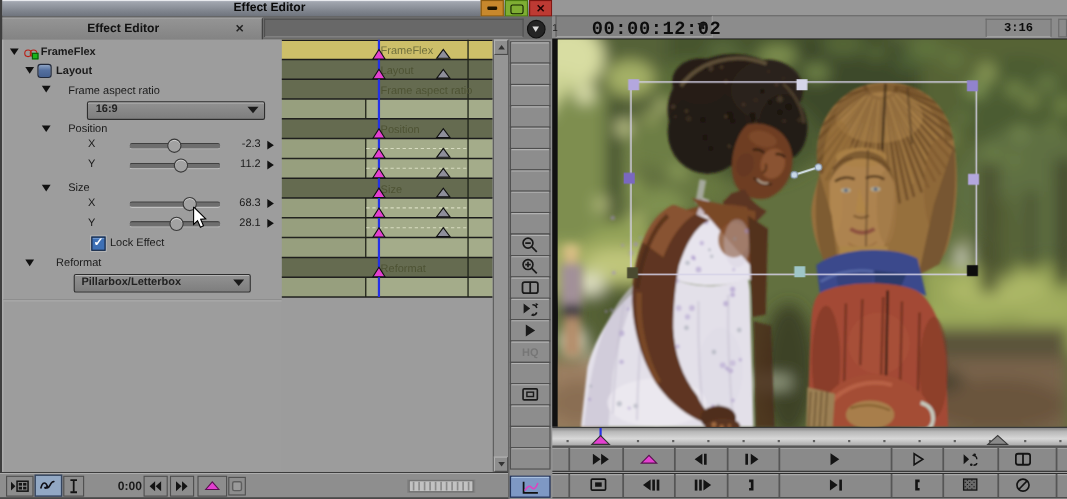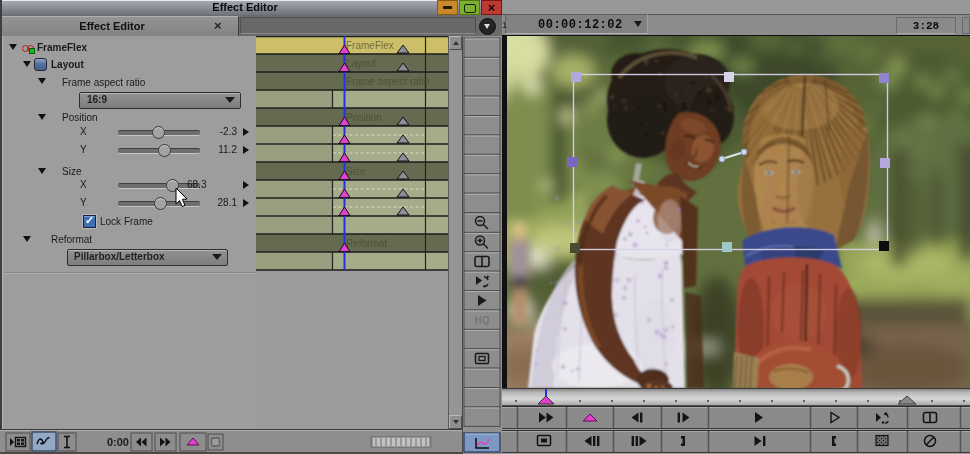--- a/index.html
+++ b/index.html
@@ -71,40 +71,40 @@
 
     <div class="abs t10" style="left:80px;top:144px;">Y</div>
     <div class="abs" style="left:118px;top:148px;width:82px;height:4px;border-radius:2px;background:#6e6e6e;border-top:1px solid #404040;border-bottom:1px solid #c6c6c6;"></div>
     <div class="abs" style="left:158px;top:144px;width:11px;height:11px;border-radius:50%;background:#a2a2a2;border:1.5px solid #3a3a3a;box-shadow:inset 0 1px 0 #d0d0d0;"></div>
     <div class="abs t10" style="left:187px;top:144px;width:50px;text-align:right;">11.2</div>
     <div class="abs" style="left:243px;top:146px;width:0;height:0;border-top:4.5px solid transparent;border-bottom:4.5px solid transparent;border-left:6px solid #111;"></div>
 
     <div class="abs t10" style="left:80px;top:179px;">X</div>
     <div class="abs" style="left:118px;top:183px;width:82px;height:4px;border-radius:2px;background:#6e6e6e;border-top:1px solid #404040;border-bottom:1px solid #c6c6c6;"></div>
     <div class="abs" style="left:166px;top:179px;width:11px;height:11px;border-radius:50%;background:#a2a2a2;border:1.5px solid #3a3a3a;box-shadow:inset 0 1px 0 #d0d0d0;"></div>
-    <div class="abs t10" style="left:187px;top:179px;width:50px;">68.3</div>
+    <div class="abs t10" style="left:187px;top:179px;width:50px;text-align:right;">68.3</div>
     <div class="abs" style="left:243px;top:181px;width:0;height:0;border-top:4.5px solid transparent;border-bottom:4.5px solid transparent;border-left:6px solid #111;"></div>
 
     <div class="abs t10" style="left:80px;top:197px;">Y</div>
     <div class="abs" style="left:118px;top:201px;width:82px;height:4px;border-radius:2px;background:#6e6e6e;border-top:1px solid #404040;border-bottom:1px solid #c6c6c6;"></div>
     <div class="abs" style="left:154px;top:197px;width:11px;height:11px;border-radius:50%;background:#a2a2a2;border:1.5px solid #3a3a3a;box-shadow:inset 0 1px 0 #d0d0d0;"></div>
     <div class="abs t10" style="left:187px;top:197px;width:50px;text-align:right;">28.1</div>
     <div class="abs" style="left:243px;top:199px;width:0;height:0;border-top:4.5px solid transparent;border-bottom:4.5px solid transparent;border-left:6px solid #111;"></div>
 
     <svg class="abs" style="left:175px;top:188px;" width="16" height="22" viewBox="0 0 16 22">
       <polygon points="1,0 1,16 4.6,12.6 7.2,18.6 10,17.3 7.4,11.4 12,11" fill="#fff" stroke="#000" stroke-width="1"></polygon>
     </svg>
   </div>
 
   <div class="abs tri-d" style="left:38px;top:168px;"></div>
   <div class="abs t10" style="left:62px;top:166px;">Size</div>
 
   <div class="abs" style="left:83px;top:215px;width:11px;height:11px;background:#3e70b5;border:1px solid #16233a;box-shadow:0 0 0 1px #b8b8b8, inset 0 1px 0 #7aa0d8;"></div>
   <div class="abs" style="left:85px;top:214px;color:#fff;font-size:11px;font-weight:bold;">✓</div>
-  <div class="abs t10" style="left:100px;top:216px;">Lock Frame</div>
+  <div class="abs t10" style="left:100px;top:216px;">Lock Effect</div>
 
   <div class="abs tri-d" style="left:23px;top:236px;"></div>
   <div class="abs t10" style="left:51px;top:234px;">Reformat</div>
 
   <div class="abs" style="left:67px;top:249px;width:159px;height:15px;background:linear-gradient(#929292,#7e7e7e);border:1px solid #2e2e2e;border-radius:2px;box-shadow:inset 0 1px 0 #b5b5b5;"></div>
   <div class="abs t10" style="left:74px;top:251px;font-weight:bold;color:#222;">Pillarbox/Letterbox</div>
   <div class="abs" style="left:212px;top:254px;width:0;height:0;border-left:5px solid transparent;border-right:5px solid transparent;border-top:6px solid #1a1a1a;"></div>
 
   <div class="abs" style="left:3px;top:272px;width:445px;height:1px;background:#8a8a8a;"></div>
   <div class="abs" style="left:3px;top:273px;width:445px;height:1px;background:#adadad;"></div>
@@ -344,26 +344,26 @@
     <line x1="426" y1="9" x2="426" y2="17"></line>
   </g>
 </svg>
 </div>
 
 <div class="abs" style="left:502px;top:0;width:468px;height:15px;background:#979797;"></div>
 <div class="abs" style="left:502px;top:14px;width:468px;height:1px;background:#555;"></div>
 <div class="abs" style="left:502px;top:15px;width:468px;height:21px;background:#8c8c8c;"></div>
 
 <div class="abs" style="left:505px;top:14px;width:143px;height:20px;background:#818181;border:1px solid #5e5e5e;border-bottom-color:#b0b0b0;border-right-color:#a0a0a0;box-sizing:border-box;"></div>
-<div class="abs" style="left:538px;top:18px;font-family:'Liberation Mono',monospace;font-size:12px;font-weight:bold;color:#0d0d0d;letter-spacing:0.5px;">00:00:12:02</div>
+<div class="abs" style="left:538px;top:18px;font-family:'Liberation Mono',monospace;font-size:17px;font-weight:bold;color:#0d0d0d;letter-spacing:0.5px;">00:00:12:02</div>
 <div class="abs" style="left:634px;top:21px;width:0;height:0;border-left:4.5px solid transparent;border-right:4.5px solid transparent;border-top:6px solid #1a1a1a;"></div>
 <div class="abs" style="left:502px;top:20px;font-size:9px;color:#222;">1</div>
 
 <div class="abs" style="left:896px;top:17px;width:60px;height:17px;background:#8a8a8a;border:1px solid #6a6a6a;border-bottom-color:#aaa;box-sizing:border-box;"></div>
-<div class="abs" style="left:896px;top:20px;width:60px;text-align:center;font-family:'Liberation Mono',monospace;font-size:11px;font-weight:bold;color:#0d0d0d;">3:28</div>
+<div class="abs" style="left:896px;top:20px;width:60px;text-align:center;font-family:'Liberation Mono',monospace;font-size:11px;font-weight:bold;color:#0d0d0d;">3:16</div>
 <div class="abs" style="left:962px;top:17px;width:8px;height:17px;background:#8a8a8a;border:1px solid #6a6a6a;box-sizing:border-box;"></div>
 
 <div class="abs" style="left:502px;top:35px;width:468px;height:353px;background:#111;"></div>
 <div id="photo" class="abs" style="left:507px;top:36px;width:463px;height:352px;">
 <svg style="position:absolute;left:0;top:0;" width="463" height="352" viewBox="0 0 463 352">
 <defs>
 <filter id="f8" x="-30%" y="-30%" width="160%" height="160%">
             <feGaussianBlur stdDeviation="7"></feGaussianBlur>
           </filter>
 <filter id="f5" x="-30%" y="-30%" width="160%" height="160%">

